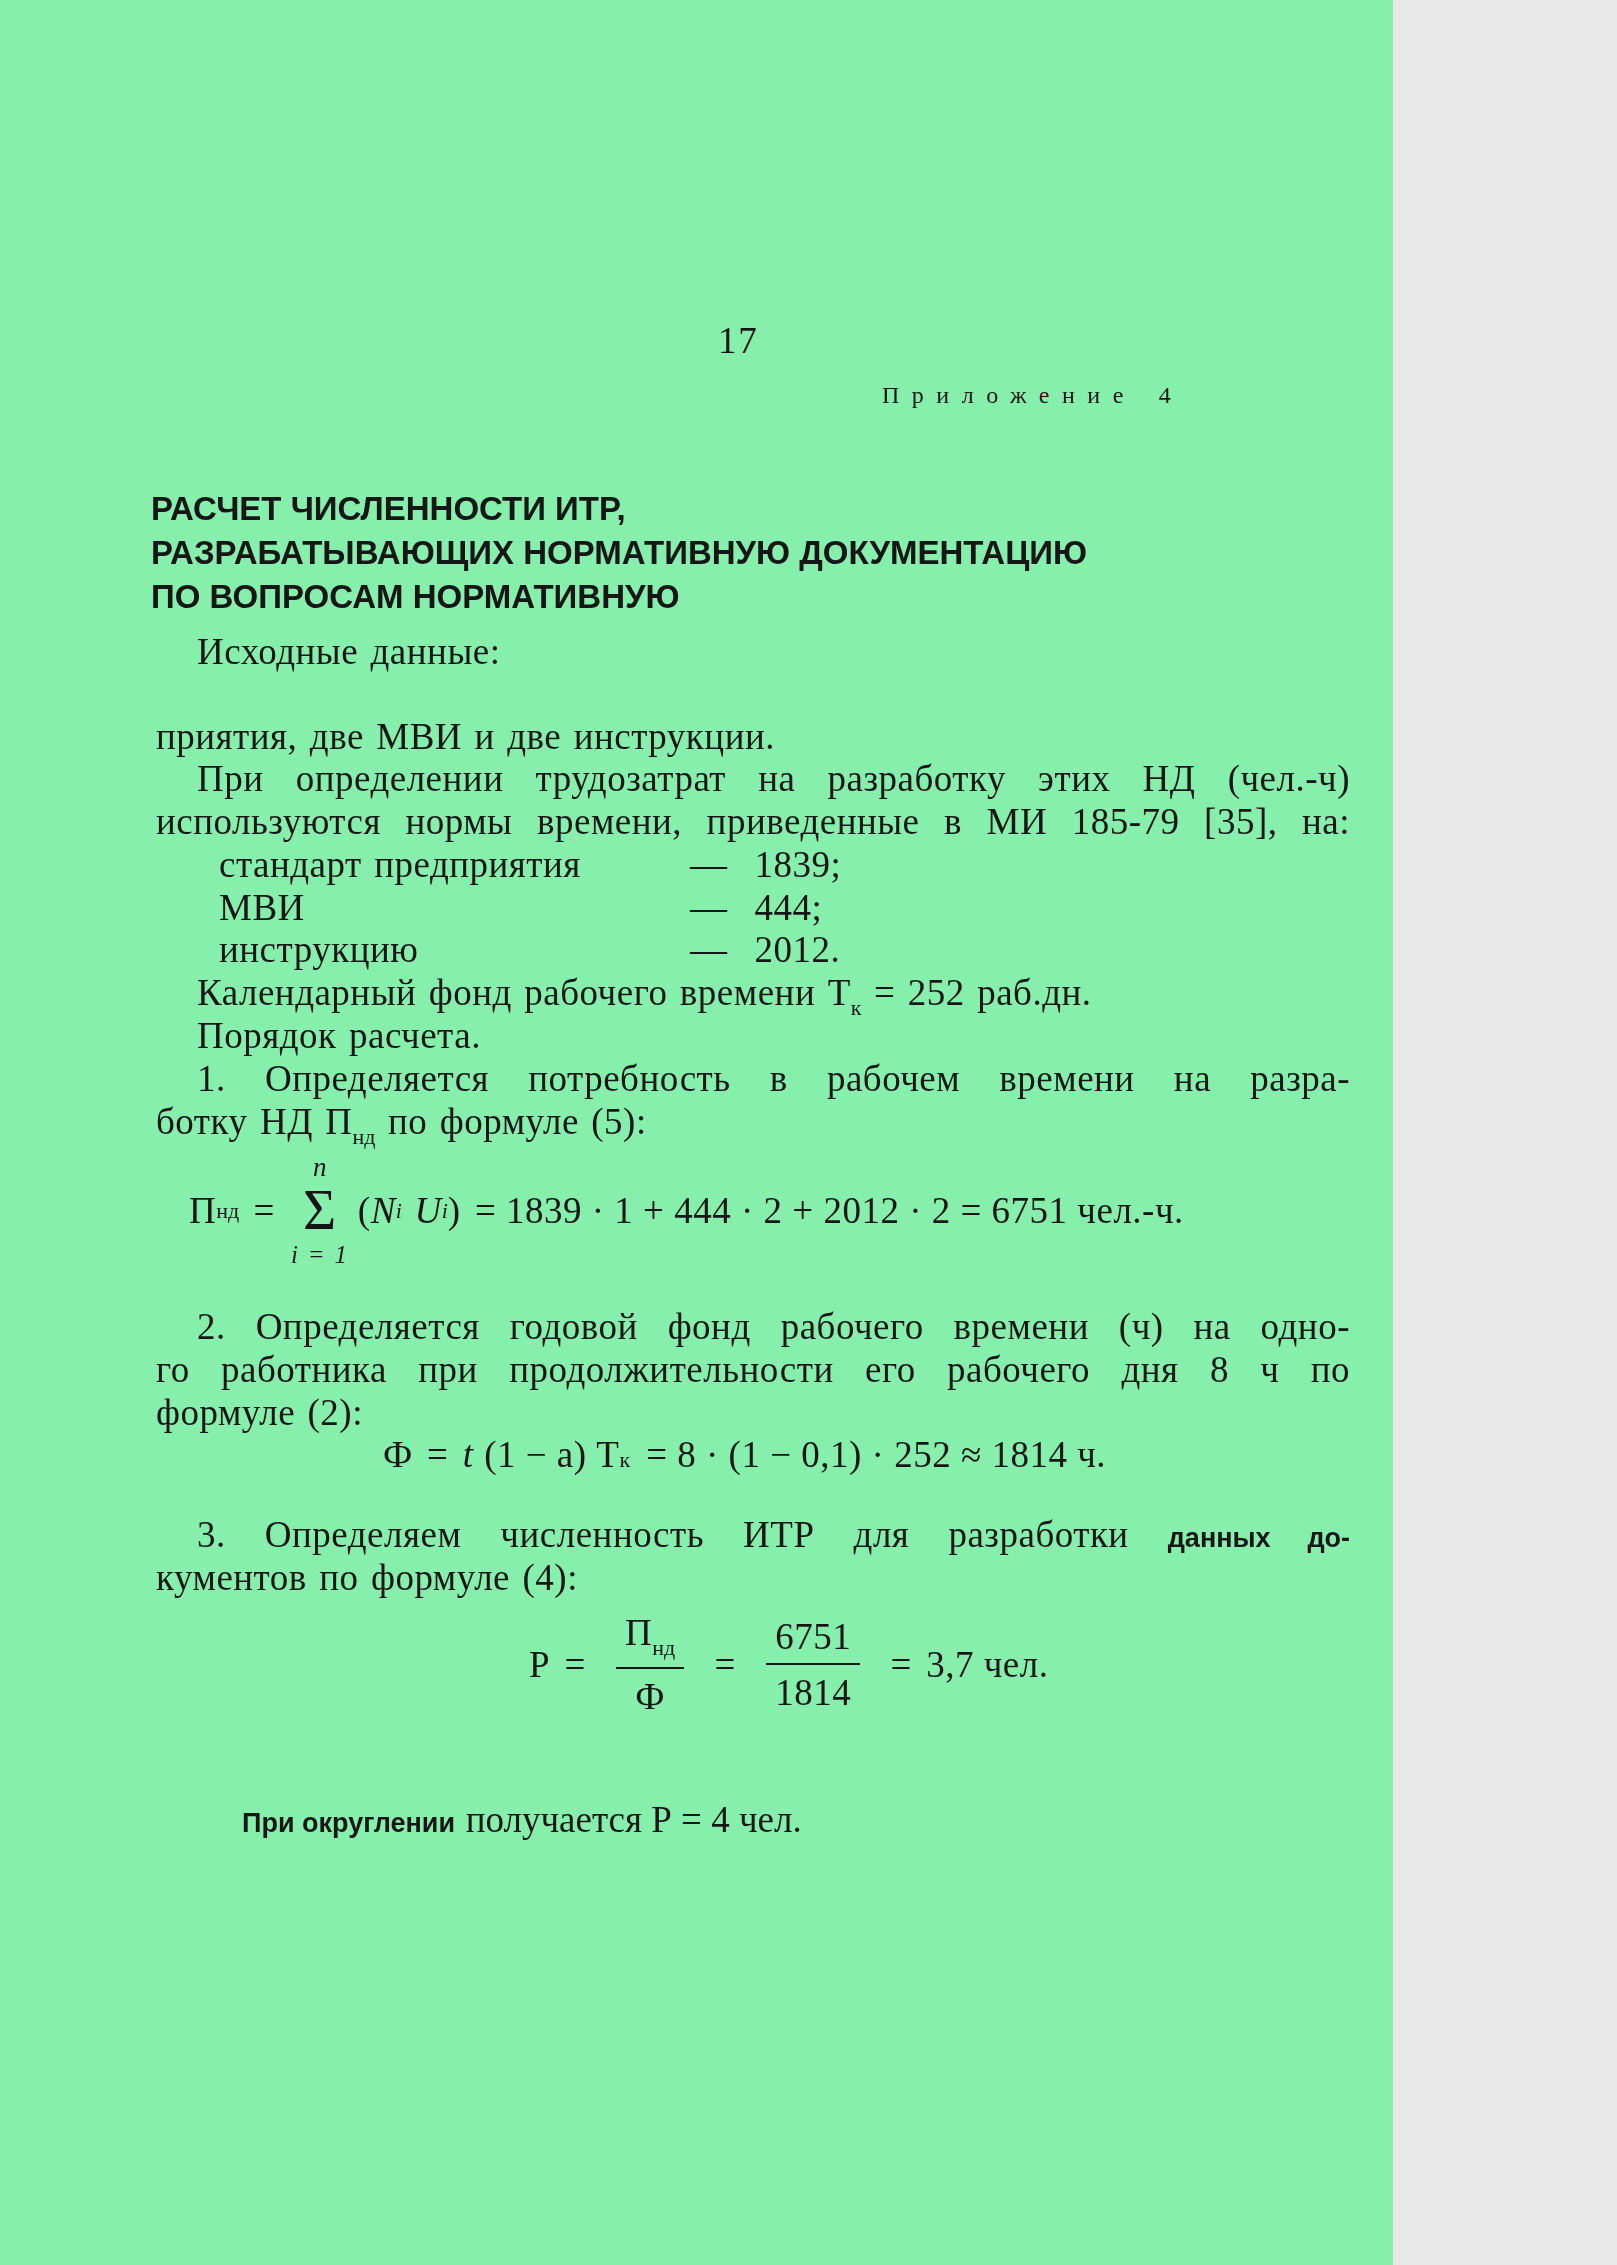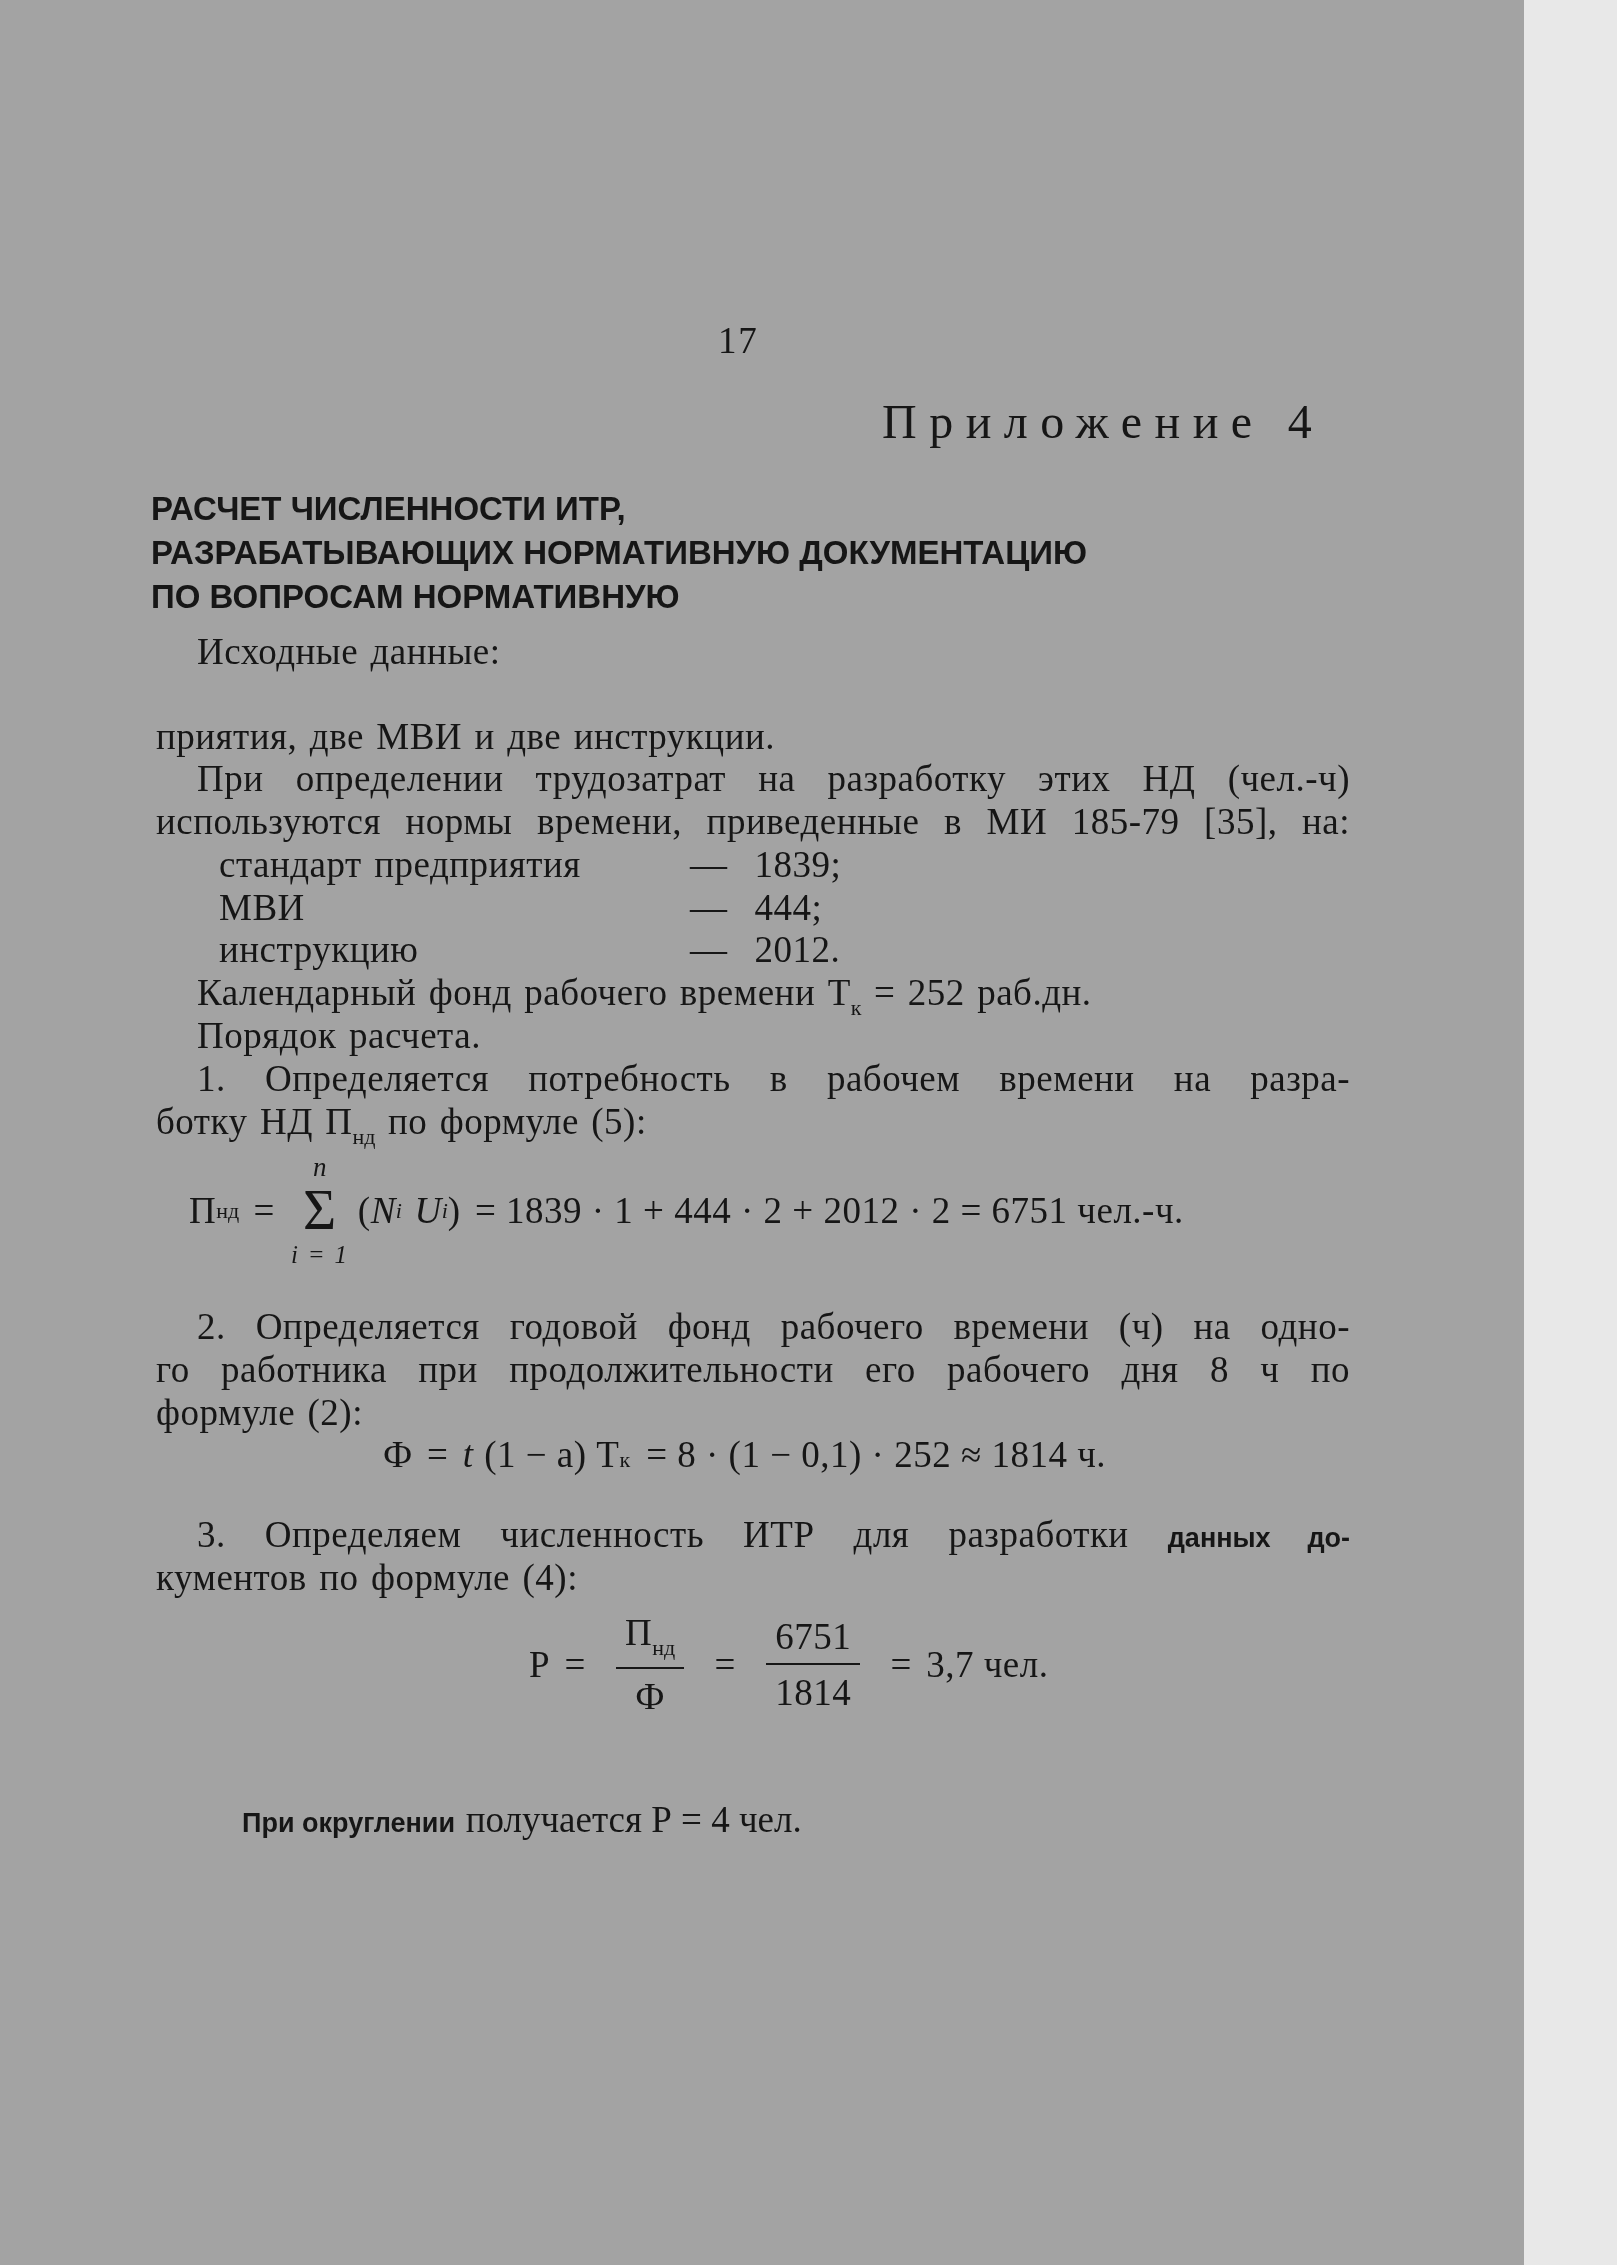--- a/index.html
+++ b/index.html
@@ -1,31 +1,31 @@
 <!DOCTYPE html>
 <html style="font-size:14.3px"><head>
 <meta charset="utf-8">
 <style>
   html,body{margin:0;padding:0;background:#e8e8e8;}
   .page{
     position:relative;
-    width:1524px;height:2265px;
-    background:#a3a3a3;
+    width:1393px;height:2265px;
+    background:#86efac;
     overflow:hidden;
     color:#161616;
     font-family:"Liberation Serif", serif;
   }
   
   .pageno{
     position:absolute;left:718px;top:319px;
     font-size:37px;letter-spacing:1.8px;
   }
   .appendix{
-    position:absolute;left:882px;top:394px;
-    font-size:48px;letter-spacing:12.5px;white-space:nowrap;
+    position:absolute;left:882px;top:382px;
+    font-size:24px;letter-spacing:12.5px;white-space:nowrap;
   }
   .appendix .apx-num{margin-left:23px;letter-spacing:0;}
   .doc-title{
     position:absolute;left:151px;top:487px;width:1194px;
     text-align:left;
     font-family:"Liberation Sans", sans-serif;
     font-weight:bold;font-size:33px;line-height:44px;
     letter-spacing:0px;
   }
   

